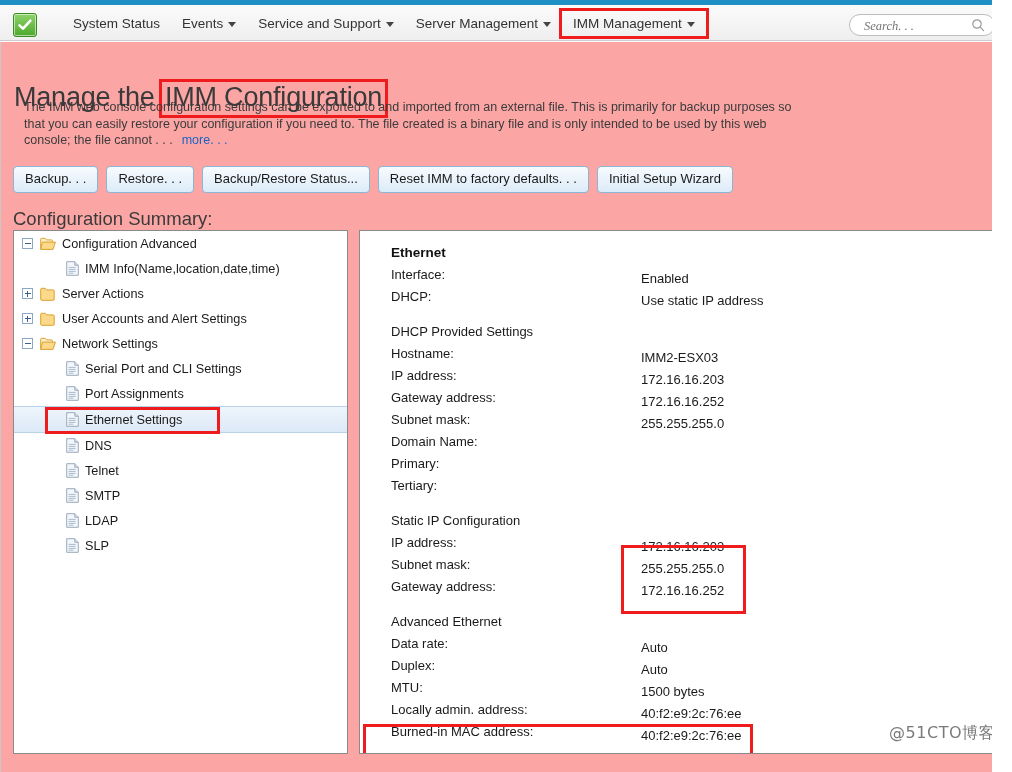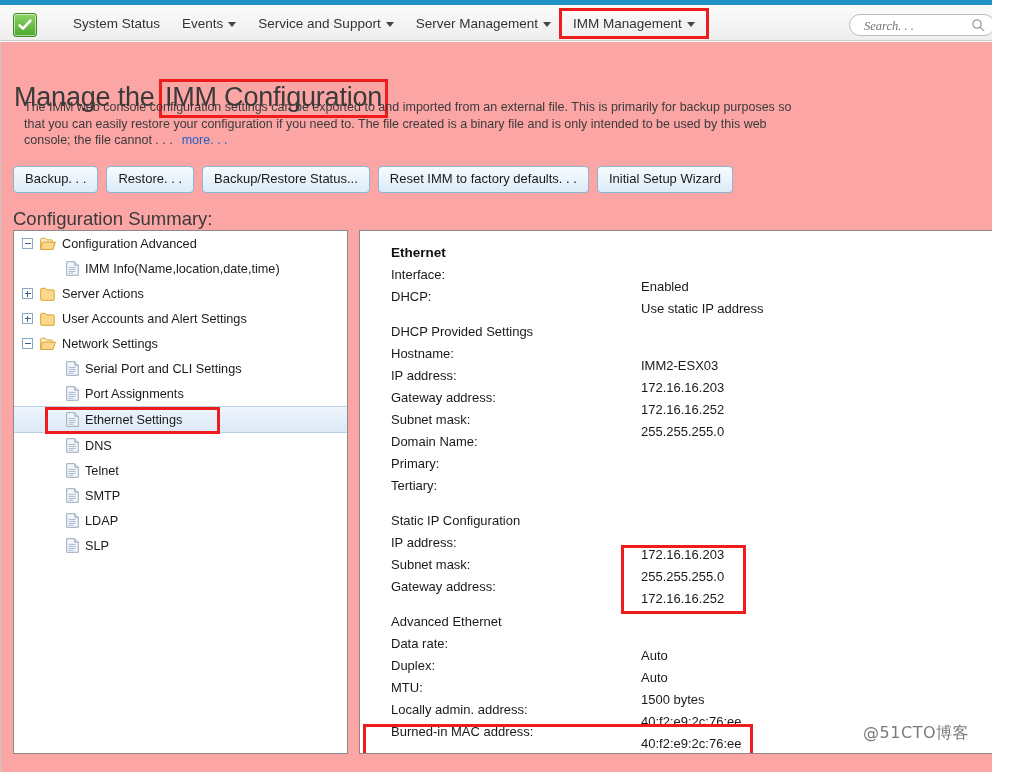--- a/index.html
+++ b/index.html
@@ -265,34 +265,34 @@
     line-height: 22px;
     font-size: 13px;
     color: #1a1a1a;
   }
   .d-row .k {
     position: absolute;
     left: 0; top: 0;
   }
   .d-row .v {
     position: absolute;
-    left: 250px; top: 12px;
+    left: 250px; top: 4px;
   }
   .d-gap { height: 13px; }
 
   .redbox {
     position: absolute;
     border: 3px solid #ee1c1c;
     box-sizing: border-box;
     pointer-events: none;
   }
 
   .watermark {
     position: absolute;
-    right: 31px;
+    right: 5px;
     bottom: 9px;
     font-size: 16px;
     color: #7a7a7a;
     letter-spacing: 0.5px;
     font-family: "DejaVu Sans", sans-serif;
   }
 </style>
 </head>
 <body>
 

